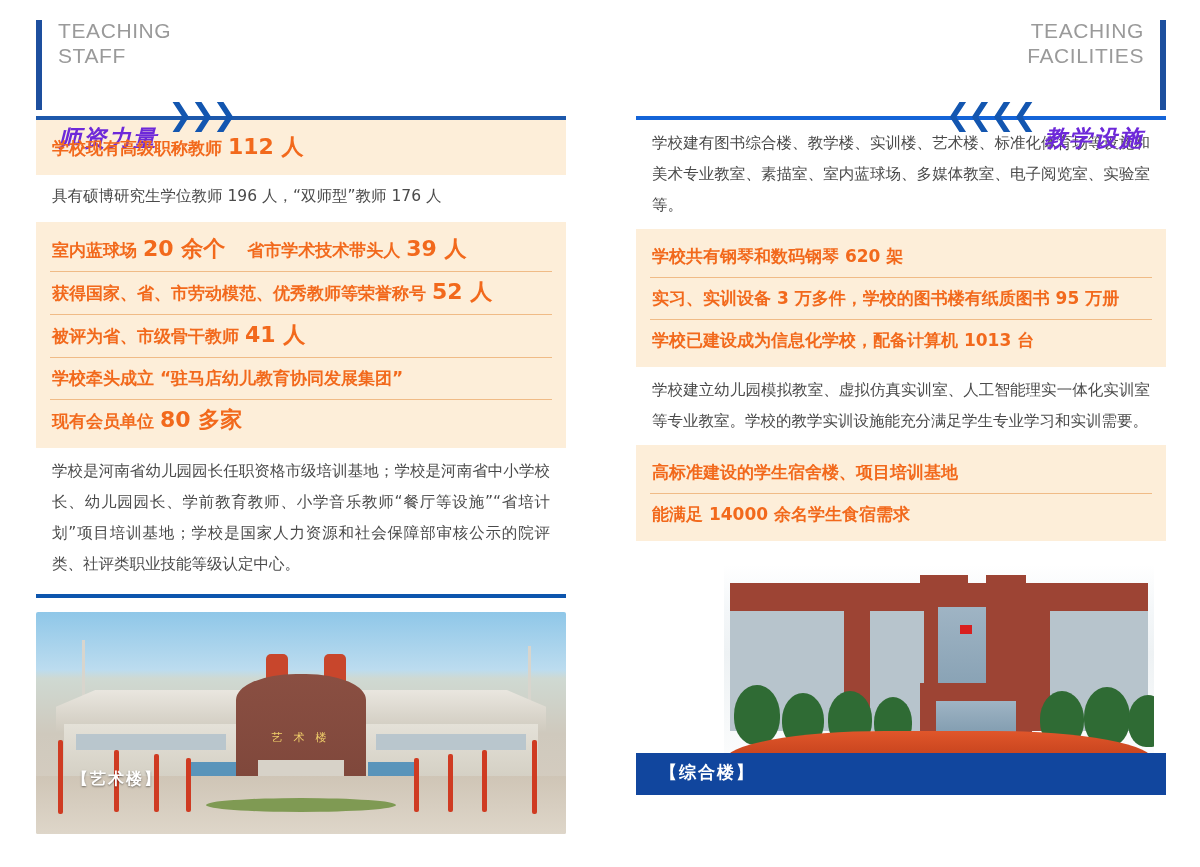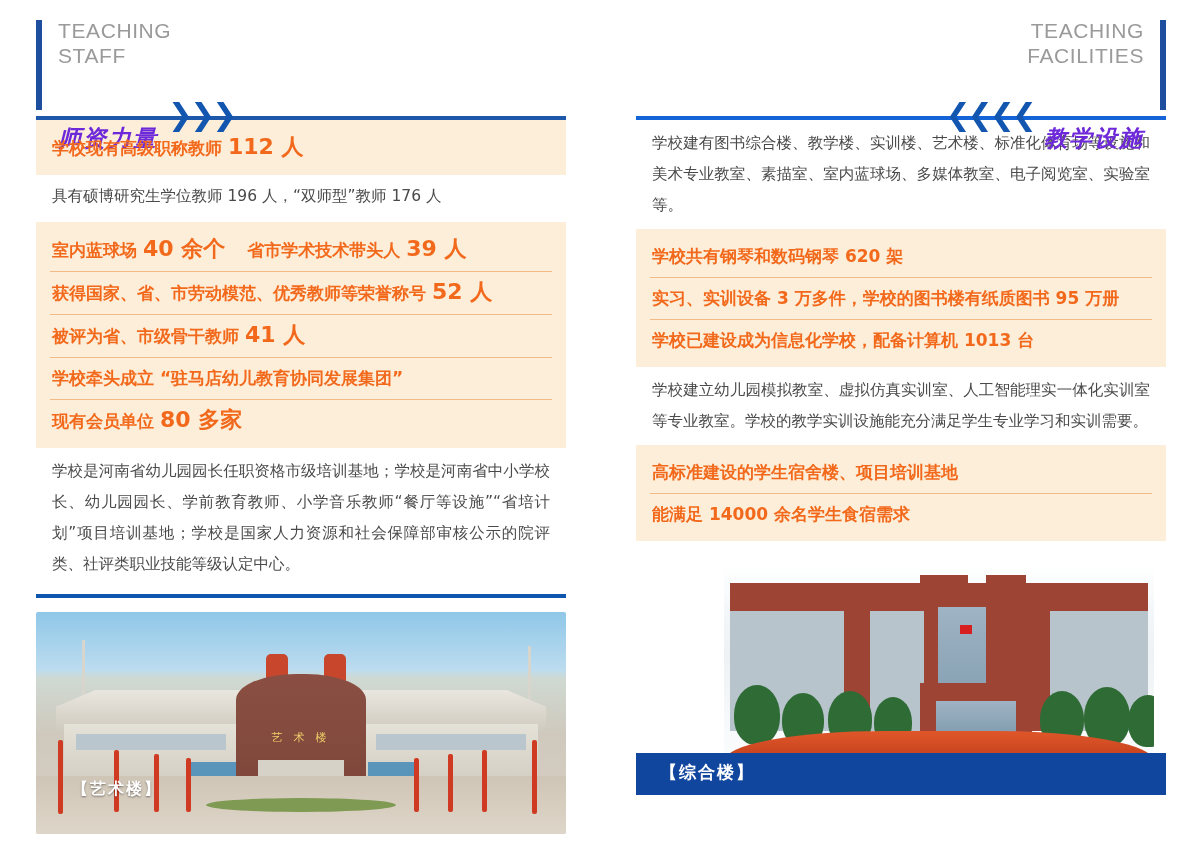--- a/index.html
+++ b/index.html
@@ -114,21 +114,21 @@
   .pr-block { position:absolute; background:#9d4434; }
   .pr-bal { position:absolute; background:#b7c4cc; }
   .pr-glass { position:absolute; background:linear-gradient(to bottom,#9fb4c4,#7d99ad); }
   .pr-tree { position:absolute; background:#2f6b34; border-radius:50% 50% 45% 45%; }
   .pr-hedge { position:absolute; left:0; right:0; bottom:26px; height:30px;
               background: linear-gradient(to bottom,#e0562a,#c2401c); border-radius:50% 50% 0 0/40px 40px 0 0; }
   .pr-plaza { position:absolute; left:0; right:0; bottom:0; height:30px; background:#e8e7e4; }
   .pr-flag { position:absolute; width:12px; height:9px; background:#d81f1f; }
 
   .cap-left {
-    position:absolute; left:36px; bottom:34px; z-index:5;
+    position:absolute; left:36px; bottom:44px; z-index:5;
     color:#ffffff; font-size:16px; font-weight:700; letter-spacing:2px;
     text-shadow: 0 1px 2px rgba(0,0,0,.45);
     font-family:"DejaVu Sans", sans-serif;
   }
   .cap-right-band {
     position:absolute; left:0; bottom:14px; width:100%; height:42px;
     background:#11469e; z-index:4;
   }
   .cap-right {
     position:absolute; left:24px; bottom:25px; z-index:6;
@@ -165,21 +165,21 @@
             <span>学校现有高级职称教师 </span><span class="num">112 人</span>
           </div>
         </div>
       </div>
 
       <div class="ptext ptext-tight">具有硕博研究生学位教师 196 人，“双师型”教师 176 人</div>
 
       <div class="obox">
         <div class="orow">
           <div class="oline">
-            <span>室内蓝球场 </span><span class="num">40 余个</span><span class="gap"></span><span>省市学术技术带头人 </span><span class="num">39 人</span>
+            <span>室内蓝球场 </span><span class="num">20 余个</span><span class="gap"></span><span>省市学术技术带头人 </span><span class="num">39 人</span>
           </div>
         </div>
         <div class="orow">
           <div class="oline">
             <span>获得国家、省、市劳动模范、优秀教师等荣誉称号 </span><span class="num">52 人</span>
           </div>
         </div>
         <div class="orow">
           <div class="oline">
             <span>被评为省、市级骨干教师 </span><span class="num">41 人</span>

